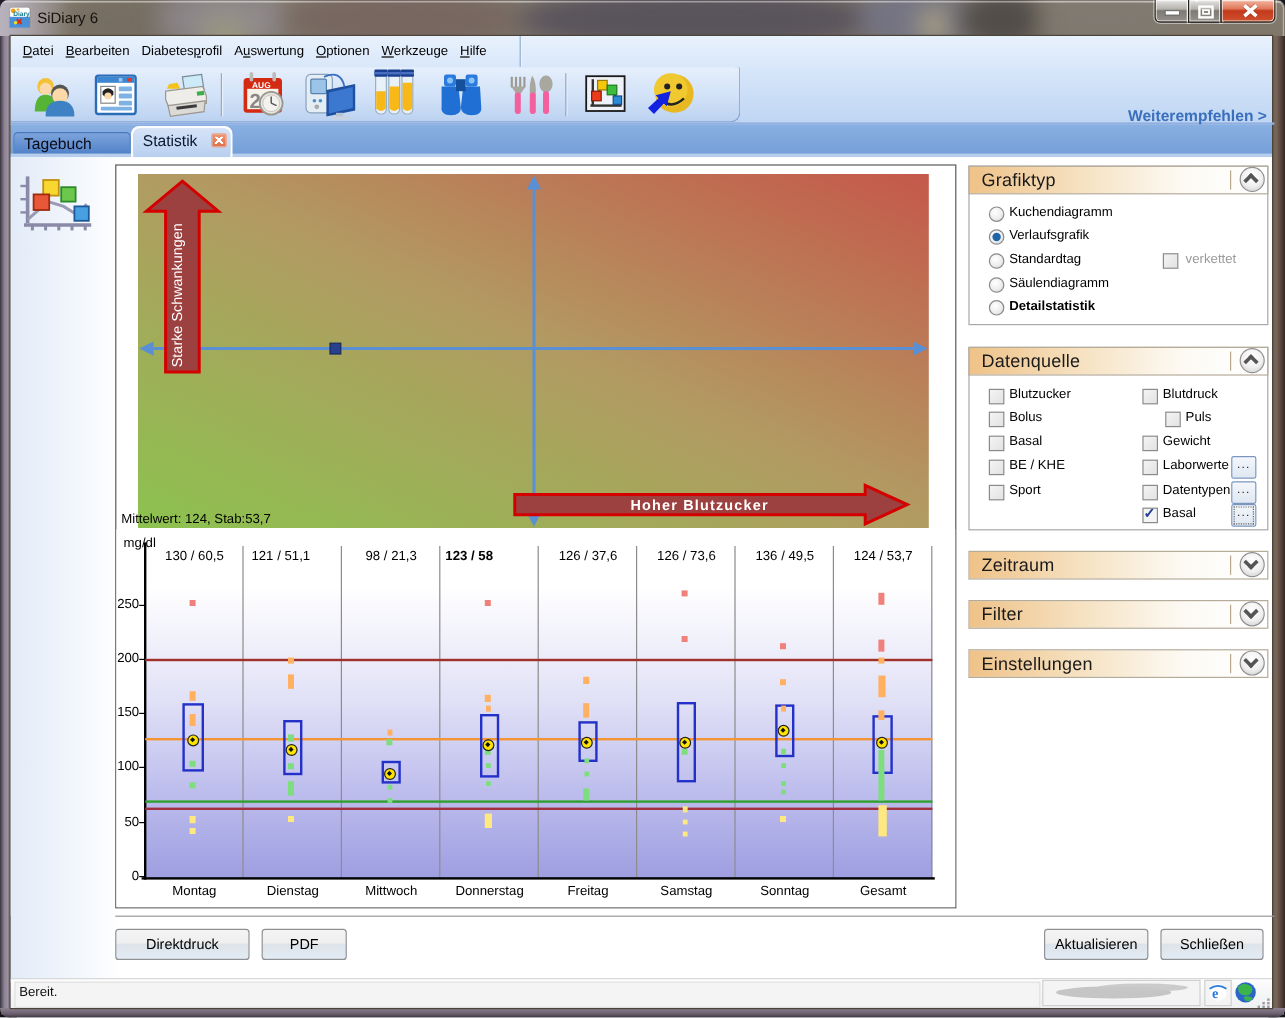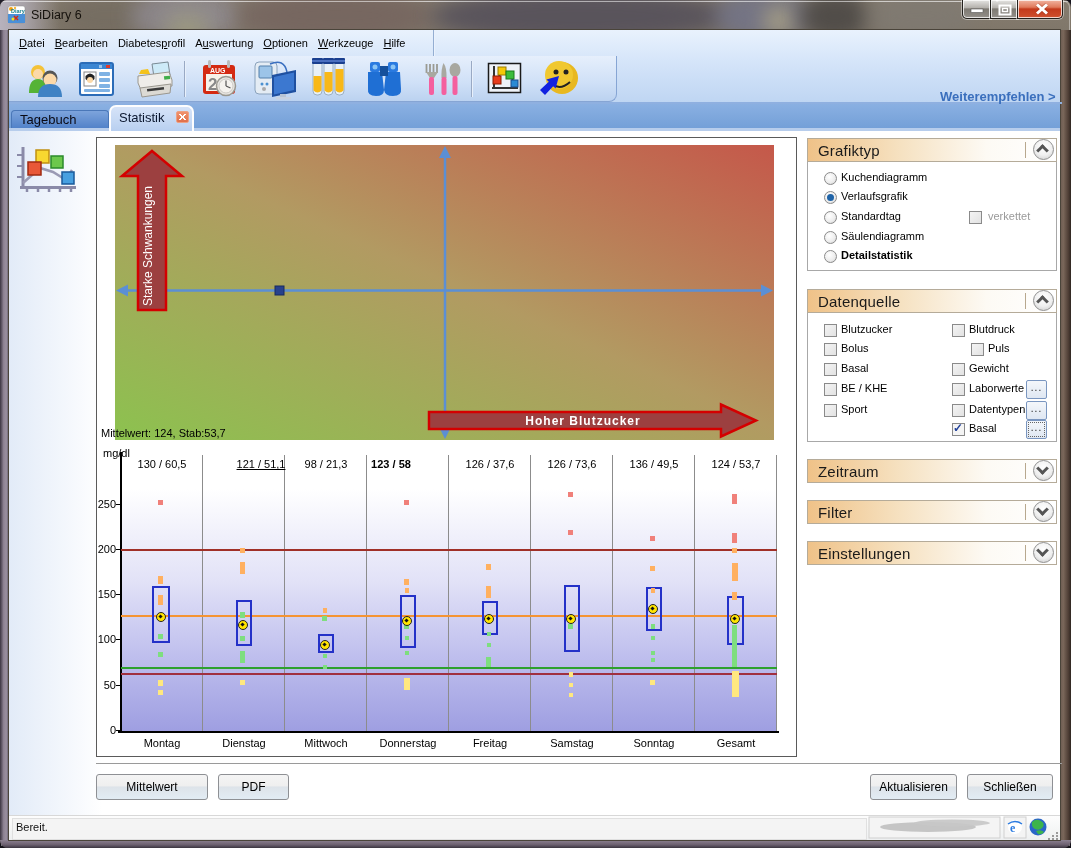--- a/index.html
+++ b/index.html
@@ -334,21 +334,21 @@
 <div class="abs ylab" style="left:92px;top:543px;">200</div>
 <div class="abs tick" style="top:504px;"></div>
 <div class="abs ylab" style="left:92px;top:498px;">250</div>
 <div class="abs" style="left:103px;top:447px;font-size:11px;color:#000;">mg/dl</div>
 <div class="abs hline" style="top:549px;height:2px;background:#a03028;"></div>
 <div class="abs hline" style="top:615px;height:2px;background:#f59433;"></div>
 <div class="abs hline" style="top:667px;height:2px;background:#2ea12e;"></div>
 <div class="abs hline" style="top:673px;height:2px;background:#a03040;"></div>
 <div class="abs hcol" style="left:121px;">130 / 60,5</div>
 <div class="abs dayl" style="left:121px;">Montag</div>
-<div class="abs hcol" style="left:220px;text-decoration:underline;">121 / 51,1</div>
+<div class="abs hcol" style="left:193px;">121 / 51,1</div>
 <div class="abs dayl" style="left:203px;">Dienstag</div>
 <div class="abs hcol" style="left:285px;">98 / 21,3</div>
 <div class="abs dayl" style="left:285px;">Mittwoch</div>
 <div class="abs hcol" style="left:350px;font-weight:bold;">123 / 58</div>
 <div class="abs dayl" style="left:367px;">Donnerstag</div>
 <div class="abs hcol" style="left:449px;">126 / 37,6</div>
 <div class="abs dayl" style="left:449px;">Freitag</div>
 <div class="abs hcol" style="left:531px;">126 / 73,6</div>
 <div class="abs dayl" style="left:531px;">Samstag</div>
 <div class="abs hcol" style="left:613px;">136 / 49,5</div>
@@ -487,21 +487,21 @@
 <div class="abs rbtn" style="left:1033px;top:501px;"></div>
 <div class="abs chev down" style="left:1038px;top:505px;"></div>
 <div class="abs rhead" style="top:541px;height:24px;"></div>
 <div class="abs rtitle" style="left:818px;top:545px;text-align:right;">Einstellungen</div>
 <div class="abs rdiv" style="left:1025px;top:545px;"></div>
 <div class="abs rbtn" style="left:1033px;top:542px;"></div>
 <div class="abs chev down" style="left:1038px;top:546px;"></div>
 </div>
 
 <div class="abs" id="btnline"></div>
-<div class="abs btn" style="left:96px;top:774px;width:112px;">Mittelwert</div>
+<div class="abs btn" style="left:96px;top:774px;width:112px;">Direktdruck</div>
 <div class="abs btn" style="left:218px;top:774px;width:71px;">PDF</div>
 <div class="abs btn" style="left:870px;top:774px;width:87px;">Aktualisieren</div>
 <div class="abs btn" style="left:967px;top:774px;width:86px;">Schließen</div>
 <div class="abs" id="status">
   <div class="abs" style="left:3px;top:2px;width:853px;height:20px;border:1px solid #e0e0e0;background:#f4f4f4;"></div>
   <div class="abs" style="left:7px;top:5px;font-size:11px;color:#111;">Bereit.</div>
 </div>
 
 <div class="abs" id="title-tx">SiDiary 6</div>
 <div class="abs wbtn" id="b-min" style="left:962px;width:29px;border-radius:0 0 0 5px;"></div>

